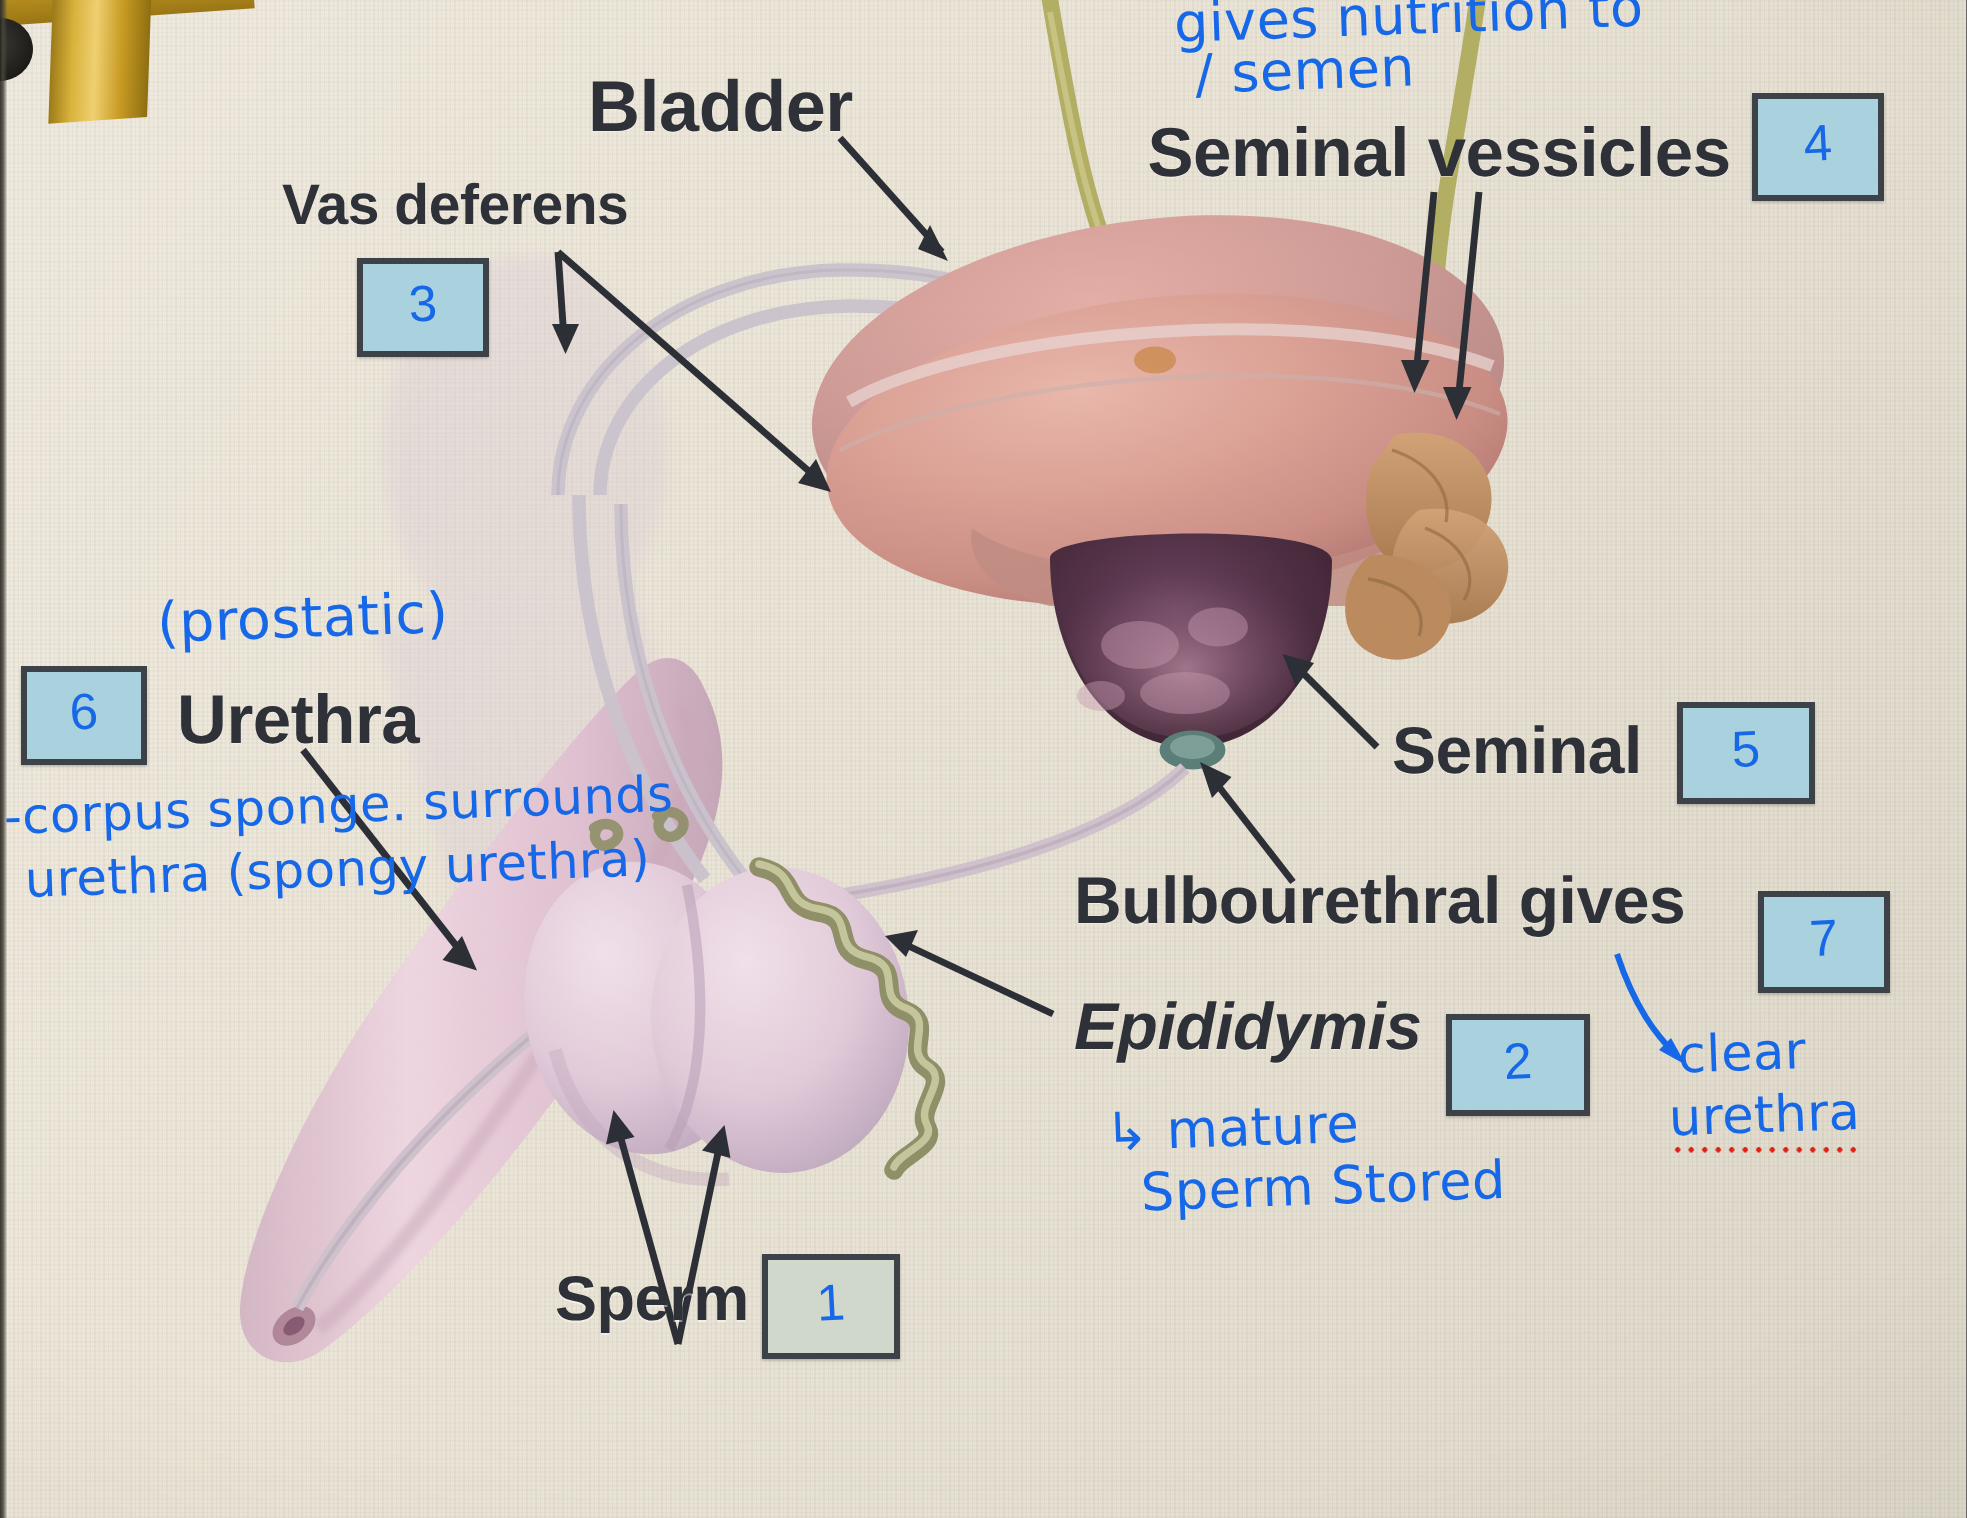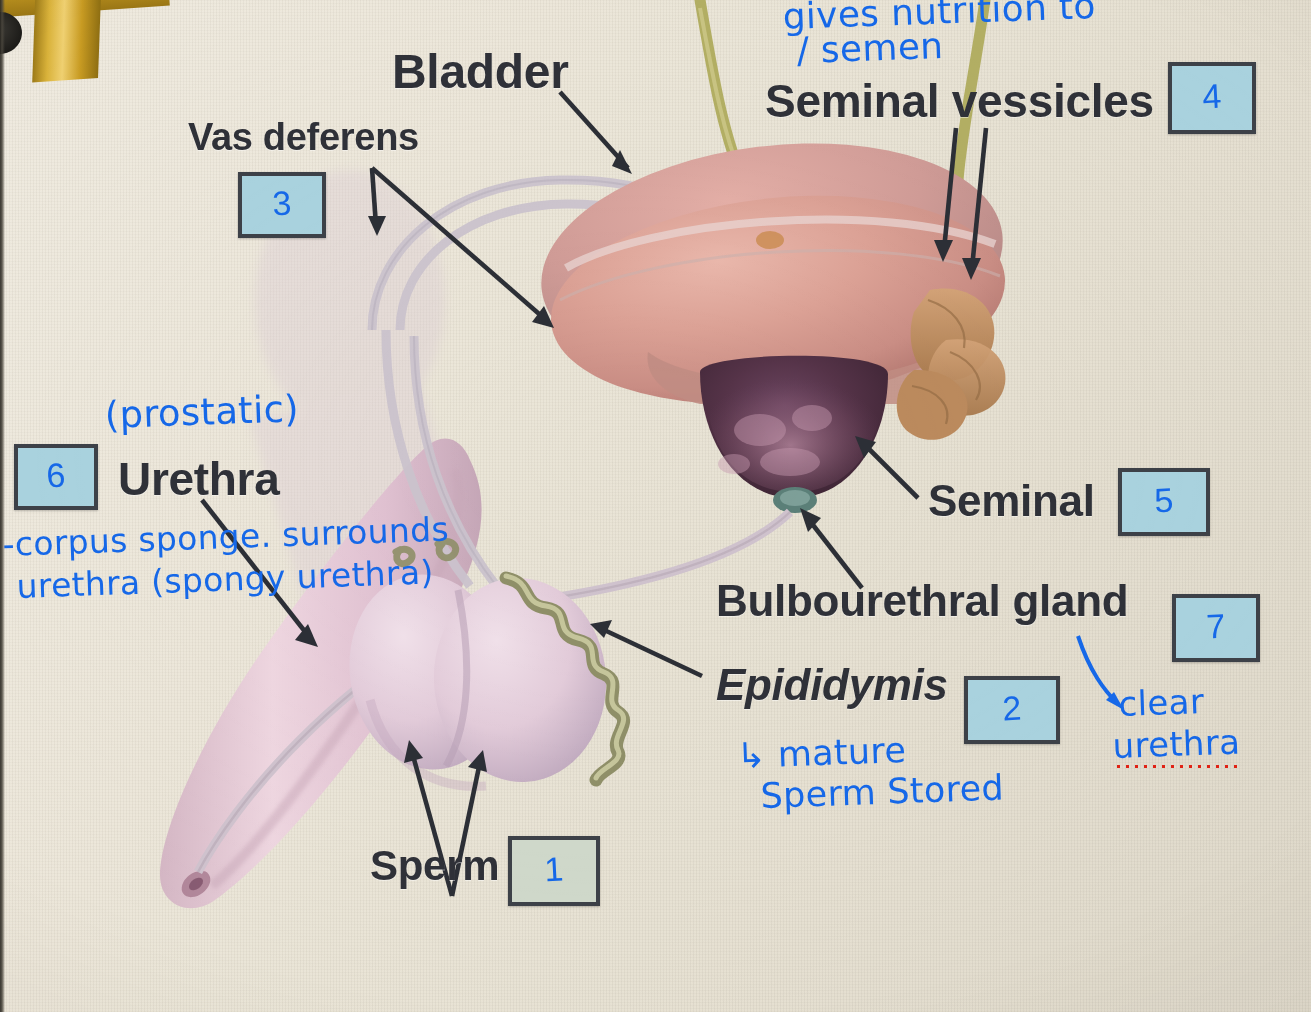--- a/index.html
+++ b/index.html
@@ -297,21 +297,21 @@
   <div class="plabel" style="left:392px;top:44px;font-size:48px;">Bladder</div>
 
   <div class="plabel" style="left:765px;top:74px;font-size:46px;">Seminal vessicles</div>
 
   <div class="plabel" style="left:188px;top:116px;font-size:38px;">Vas deferens</div>
 
   <div class="plabel" style="left:118px;top:452px;font-size:46px;">Urethra</div>
 
   <div class="plabel" style="left:928px;top:476px;font-size:44px;">Seminal</div>
 
-  <div class="plabel" style="left:716px;top:576px;font-size:44px;">Bulbourethral gland</div>
+  <div class="plabel" style="left:716px;top:576px;font-size:44px;">Bulbourethral gives</div>
 
   <div class="plabel" style="left:716px;top:660px;font-size:44px;font-style:italic;">Epididymis</div>
 
   <div class="plabel" style="left:370px;top:842px;font-size:42px;">Sperm</div>
 
   <div class="numbox box-green" style="left:508px;top:836px;width:92px;height:70px;">
     <span class="num">1</span>
   </div>
 
   <div class="numbox box-blue" style="left:964px;top:676px;width:96px;height:68px;">

